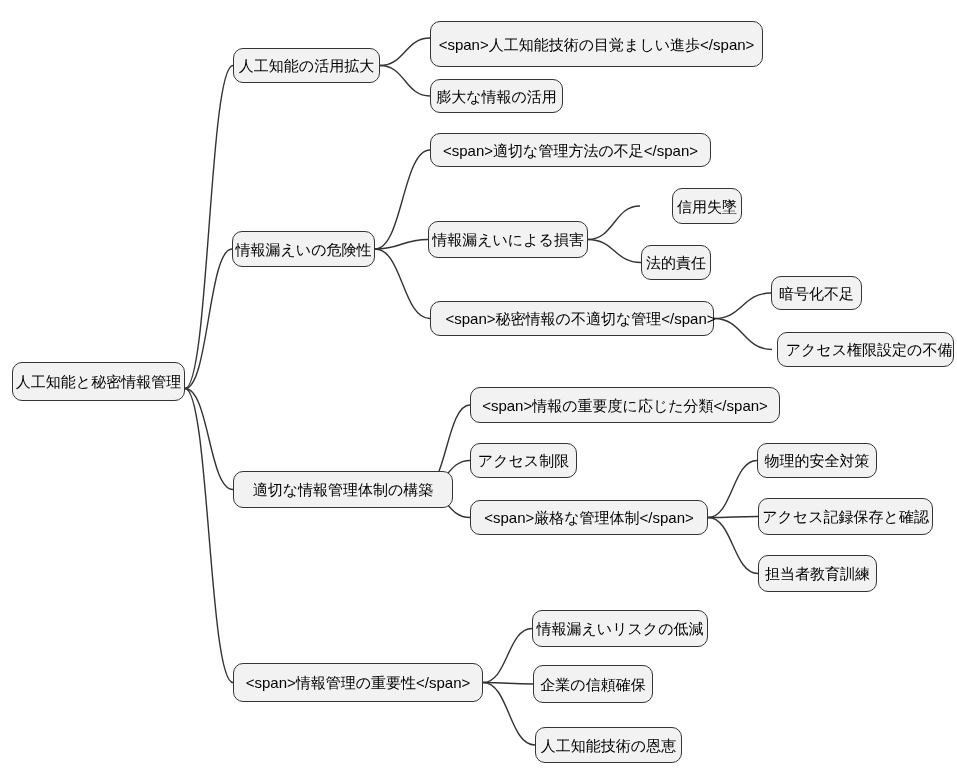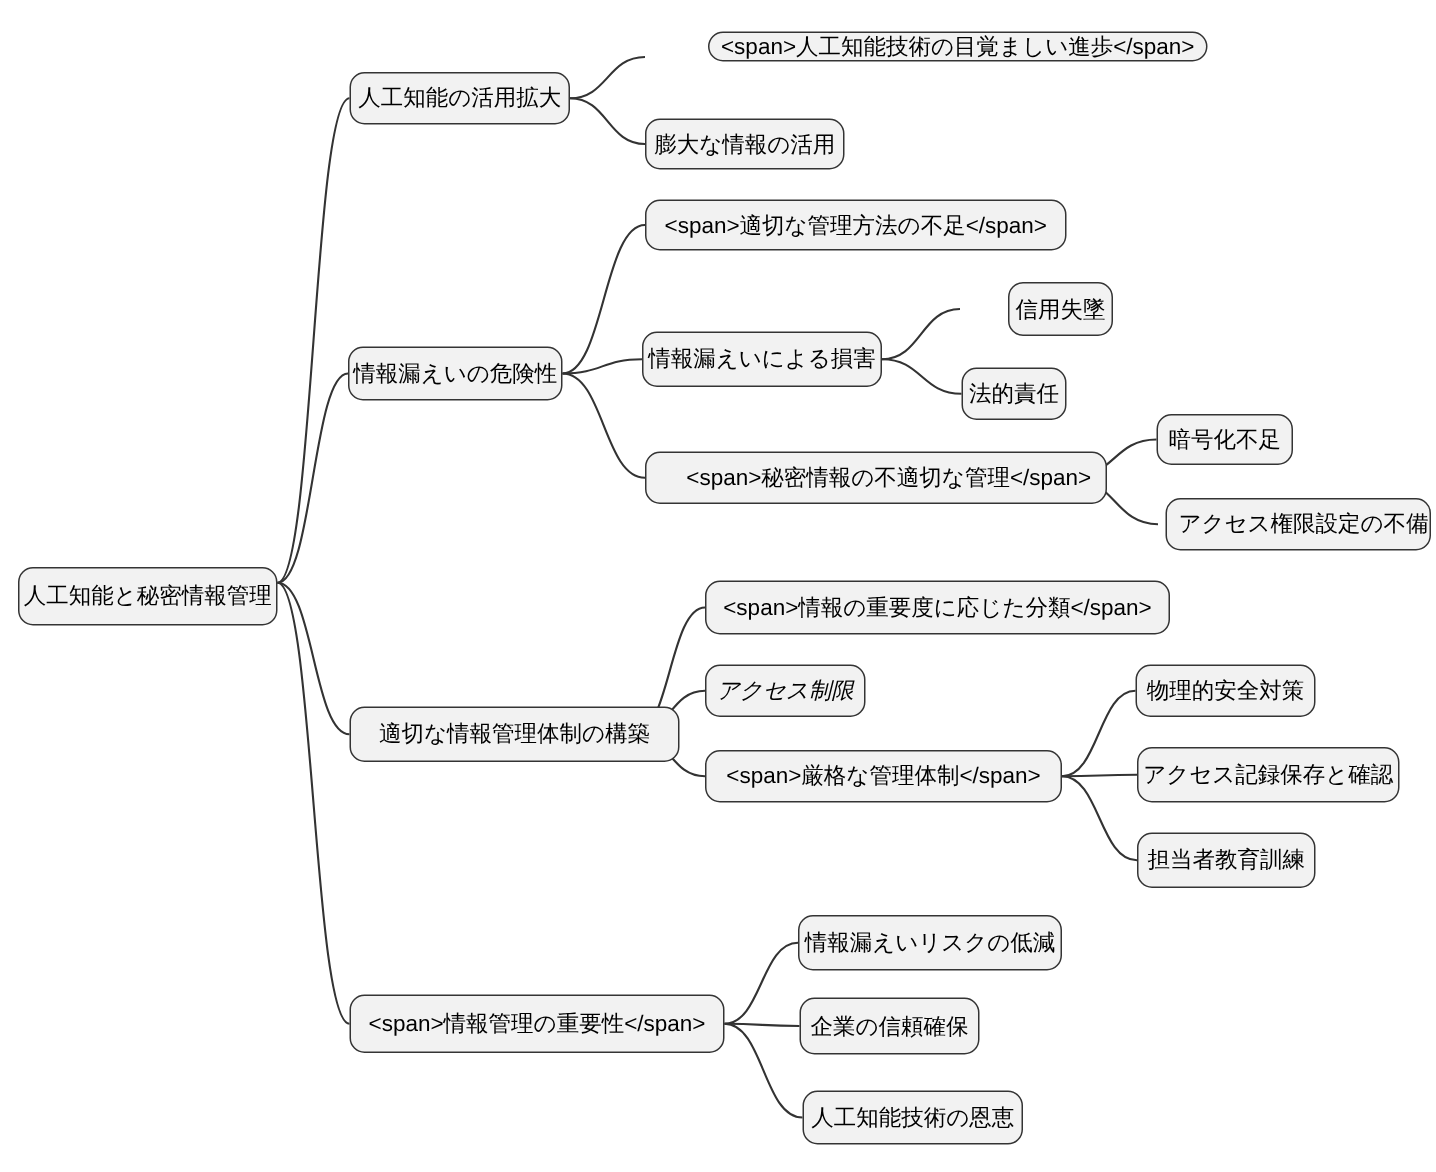--- a/index.html
+++ b/index.html
@@ -64,35 +64,35 @@
       <path d="M 423 489.5 C 446.5 489.5 446.5 405 470 405"></path>
       <path d="M 423 489.5 C 446.5 489.5 446.5 460.5 470 460.5"></path>
       <path d="M 423 489.5 C 446.5 489.5 446.5 517.5 470 517.5"></path>
       <path d="M 708 517.5 C 732.5 517.5 732.5 460.5 757 460.5"></path>
       <path d="M 708 517.5 C 733 517.5 733 516.5 758 516.5"></path>
       <path d="M 708 517.5 C 733 517.5 733 573.5 758 573.5"></path>
       <path d="M 483 682.5 C 507.5 682.5 507.5 628.5 532 628.5"></path>
       <path d="M 483 682.5 C 508 682.5 508 684 533 684"></path>
       <path d="M 483 682.5 C 509 682.5 509 745 535 745"></path>
     </svg>
-<div class="node" style="left: 12px; top: 378px; width: 173px; height: 39px;">人工知能と秘密情報管理</div>
+<div class="node" style="left: 12px; top: 362px; width: 173px; height: 39px;">人工知能と秘密情報管理</div>
     <div class="node" style="left: 233px; top: 48px; width: 147px; height: 35px;">人工知能の活用拡大</div>
-    <div class="node" style="left: 430px; top: 21px; width: 333px; height: 20px; margin-left: 42px;">&lt;span&gt;人工知能技術の目覚ましい進歩&lt;/span&gt;</div>
+    <div class="node" style="left: 430px; top: 21px; width: 333px; height: 46px;">&lt;span&gt;人工知能技術の目覚ましい進歩&lt;/span&gt;</div>
     <div class="node" style="left: 430px; top: 79px; width: 133px; height: 34px;">膨大な情報の活用</div>
     <div class="node" style="left: 232px; top: 231px; width: 143px; height: 36px;">情報漏えいの危険性</div>
     <div class="node" style="left: 430px; top: 133px; width: 281px; height: 34px;">&lt;span&gt;適切な管理方法の不足&lt;/span&gt;</div>
     <div class="node" style="left: 428px; top: 221px; width: 160px; height: 37px;">情報漏えいによる損害</div>
     <div class="node" style="left: 640px; top: 188px; width: 70px; height: 36px; margin-left: 32px;">信用失墜</div>
     <div class="node" style="left: 641px; top: 245px; width: 70px; height: 35px;">法的責任</div>
-    <div class="node" style="left: 430px; top: 301px; width: 308px; height: 35px; padding-left: 23px;">&lt;span&gt;秘密情報の不適切な管理&lt;/span&gt;</div>
+    <div class="node" style="left: 430px; top: 301px; width: 284px; height: 35px; padding-left: 23px;">&lt;span&gt;秘密情報の不適切な管理&lt;/span&gt;</div>
     <div class="node" style="left: 771px; top: 276px; width: 91px; height: 34px;">暗号化不足</div>
     <div class="node" style="left: 777px; top: 332px; width: 177px; height: 35px; padding-left: 13px;">アクセス権限設定の不備</div>
     <div class="node" style="left: 233px; top: 471px; width: 220px; height: 37px;">適切な情報管理体制の構築</div>
     <div class="node" style="left: 470px; top: 387px; width: 310px; height: 36px;">&lt;span&gt;情報の重要度に応じた分類&lt;/span&gt;</div>
-    <div class="node" style="left: 470px; top: 443px; width: 107px; height: 35px; font-style: italic;">アクセス制限</div>
+    <div class="node" style="left: 470px; top: 443px; width: 107px; height: 35px;">アクセス制限</div>
     <div class="node" style="left: 470px; top: 500px; width: 238px; height: 35px;">&lt;span&gt;厳格な管理体制&lt;/span&gt;</div>
     <div class="node" style="left: 758px; top: 498px; width: 175px; height: 37px;">アクセス記録保存と確認</div>
     <div class="node" style="left: 757px; top: 443px; width: 120px; height: 35px;">物理的安全対策</div>
     <div class="node" style="left: 758px; top: 555px; width: 119px; height: 37px;">担当者教育訓練</div>
     <div class="node" style="left: 233px; top: 663px; width: 250px; height: 39px;">&lt;span&gt;情報管理の重要性&lt;/span&gt;</div>
     <div class="node" style="left: 532px; top: 610px; width: 176px; height: 37px;">情報漏えいリスクの低減</div>
     <div class="node" style="left: 533px; top: 665px; width: 120px; height: 38px;">企業の信頼確保</div>
     <div class="node" style="left: 535px; top: 727px; width: 147px; height: 36px;">人工知能技術の恩恵</div>
   </div>
 

